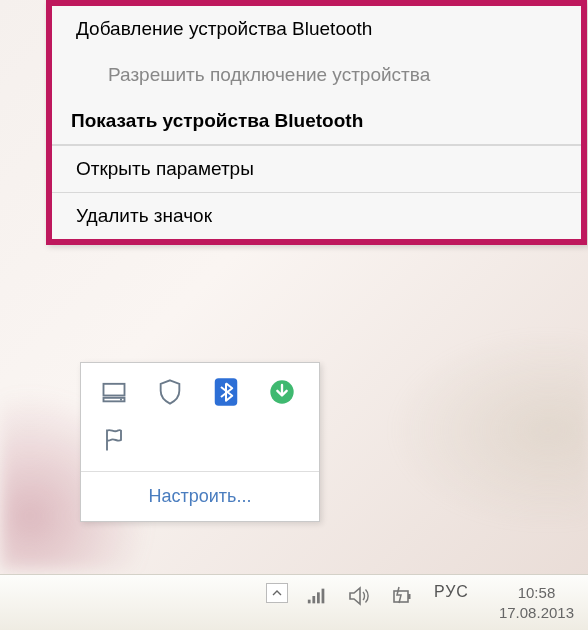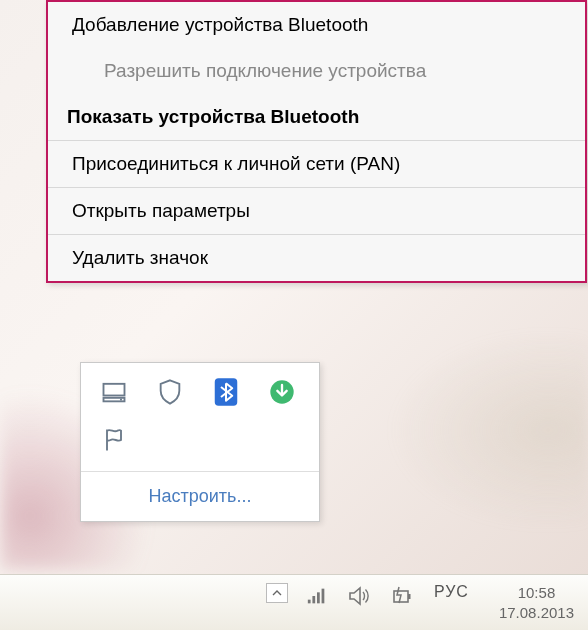--- a/index.html
+++ b/index.html
@@ -32,21 +32,21 @@
       height: 200px;
       background: radial-gradient(ellipse at 80% 50%, rgba(200,190,170,0.3), transparent 70%);
       filter: blur(6px);
     }
     .context-menu {
       position: absolute;
       top: 0;
       left: 46px;
       width: 541px;
       background: #f7f7f7;
-      border: 2px solid #be185d;
+      border: 6px solid #be185d;
       box-shadow: 2px 2px 6px rgba(0,0,0,0.15);
     }
     .menu-item {
       padding: 12px 24px;
       font-size: 19px;
       color: #000;
       cursor: pointer;
     }
     .menu-item.bold {
       font-weight: bold;
@@ -153,21 +153,20 @@
 <body>
 
 <div class="wallpaper-blur"></div>
 <div class="wallpaper-blur2"></div>
 
 <div class="context-menu">
   <div class="menu-item">Добавление устройства Bluetooth</div>
   <div class="menu-item disabled">Разрешить подключение устройства</div>
   <div class="menu-item bold">Показать устройства Bluetooth</div>
   <div class="menu-sep"></div>
-  <div class="menu-item">Присоединиться к личной сети (PAN)</div>
   <div class="menu-sep"></div>
   <div class="menu-item">Открыть параметры</div>
   <div class="menu-sep"></div>
   <div class="menu-item">Удалить значок</div>
 </div>
 
 <div class="tray-popup">
   <div class="tray-icons-area">
     <div class="tray-icon-slot">
       <svg viewBox="0 0 24 24" width="28" height="28">

